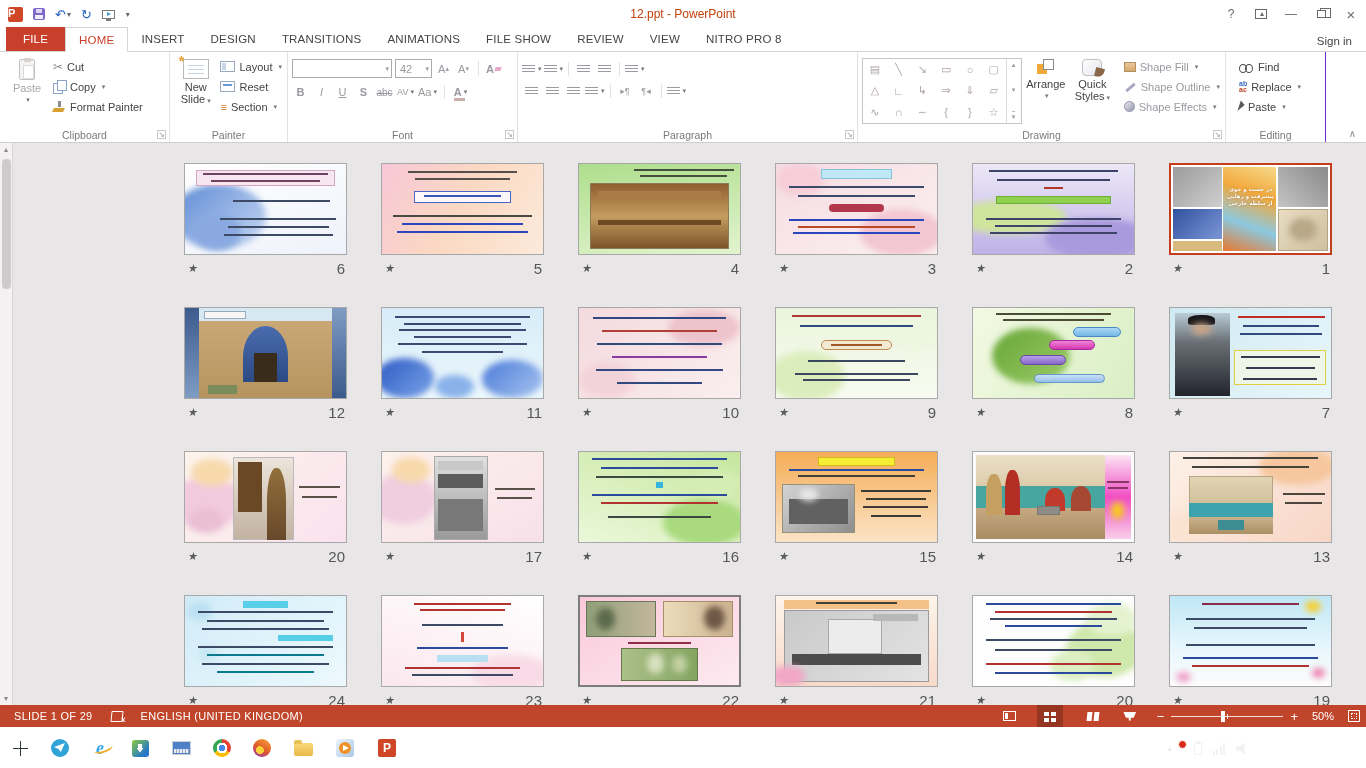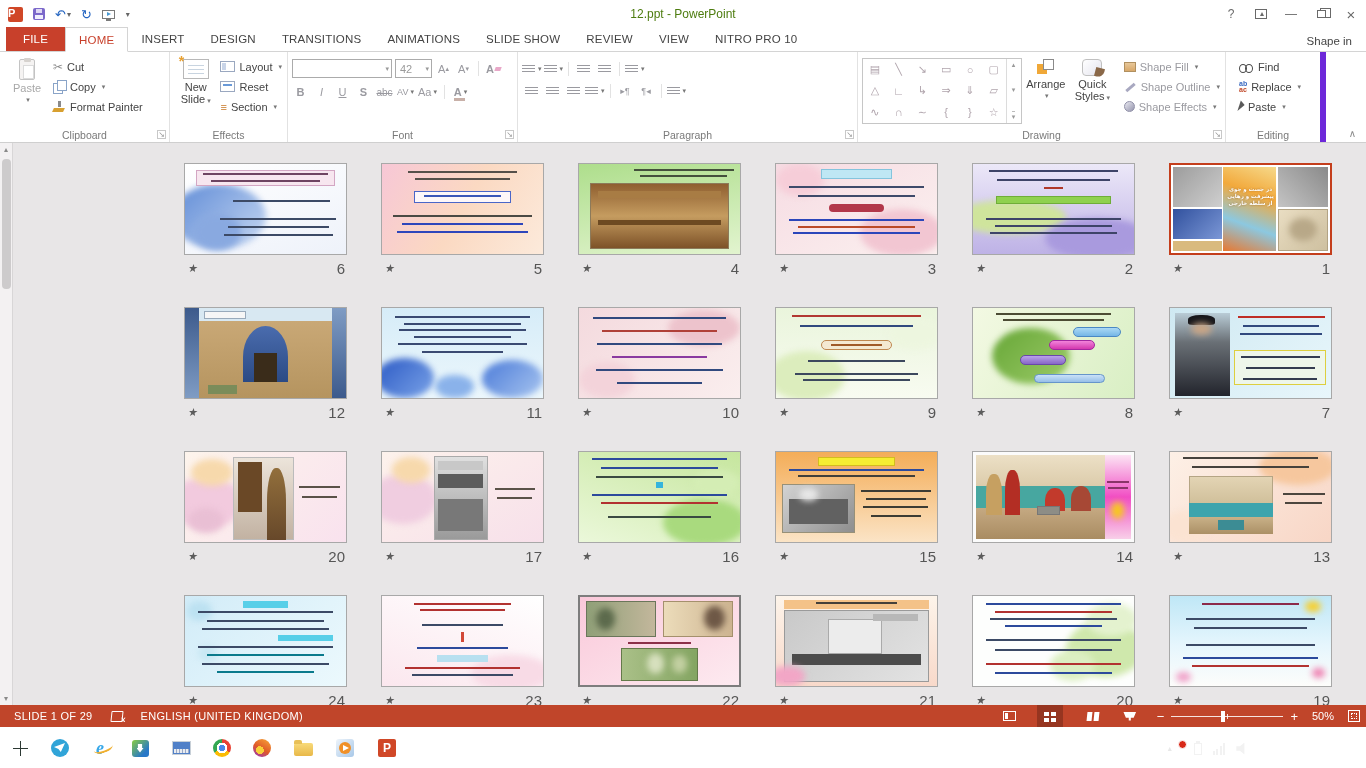--- a/index.html
+++ b/index.html
@@ -5,21 +5,21 @@
   *{box-sizing:border-box;margin:0;padding:0}
   html,body{width:1366px;height:768px;overflow:hidden}
   body{font-family:"Liberation Sans",sans-serif;-webkit-font-smoothing:antialiased}
   .screen{position:relative;width:1366px;height:768px;background:#fff;overflow:hidden}
 
   
   .titlebar{position:relative;height:28px;background:#fff;border-bottom:0;display:flex;align-items:center}
   .qat{display:flex;align-items:center;gap:10px;padding-left:8px;z-index:2}
   .qbtn{display:flex;align-items:center;color:#2464c0;font-size:13px;cursor:default}
   .qbtn .dd{font-size:8px;color:#666;margin-left:1px}
-  .title{position:absolute;left:0;right:0;text-align:center;font-size:12px;color:#4d7c0f}
+  .title{position:absolute;left:0;right:0;text-align:center;font-size:12px;color:#c2410c}
   .capctl{position:absolute;right:0;top:0;height:28px;display:flex;align-items:center;gap:0;z-index:2}
   .capbtn{width:30px;height:22px;display:flex;align-items:center;justify-content:center;color:#696969;font-size:12px}
   .ic-restore{width:9px;height:8px;border:1px solid #696969;position:relative;background:#fff}
   .ic-restore::before{content:"";position:absolute;left:2px;top:-3px;width:9px;height:8px;border:1px solid #696969;z-index:-1}
   .ic-ribopt{width:12px;height:10px;border:1px solid #696969;position:relative}
   .ic-ribopt::after{content:"";position:absolute;left:4px;top:2px;width:0;height:0;border-left:2px solid transparent;border-right:2px solid transparent;border-bottom:4px solid #696969}
   .ic-ppt{width:15px;height:15px;background:#d04727;border-radius:2px;color:#fff;font-weight:bold;font-size:11px;display:flex;align-items:center;justify-content:center}
   .ic-save{width:12px;height:12px;background:#7b68ca;border-radius:2px;position:relative}
   .ic-save::before{content:"";position:absolute;left:3px;top:1px;width:6px;height:4px;background:#ded8f4}
   .ic-save::after{content:"";position:absolute;left:2px;bottom:1px;width:8px;height:4px;background:#efeefc}
@@ -220,26 +220,26 @@
   </div>
 
   <div class="tabrow">
     <div class="tabs" id="tabs">
         <div class="tab file">FILE</div>
         <div class="tab active">HOME</div>
         <div class="tab">INSERT</div>
         <div class="tab">DESIGN</div>
         <div class="tab">TRANSITIONS</div>
         <div class="tab">ANIMATIONS</div>
-        <div class="tab">SLIDE SHOW</div>
+        <div class="tab">FILE SHOW</div>
         <div class="tab">REVIEW</div>
         <div class="tab">VIEW</div>
-        <div class="tab">NITRO PRO 10</div>
-      </div>
-    <div class="signin">Shape in</div>
+        <div class="tab">NITRO PRO 8</div>
+      </div>
+    <div class="signin">Sign in</div>
   </div>
 
   <div class="ribbon">
 
     <div class="rgroup" style="width:170px">
       <div class="bigbtn disabled">
         <span class="cssic ic-clip"></span>
         <span class="lbl">Paste</span>
         <span class="dd">▾</span>
       </div>
@@ -277,21 +277,21 @@
         <div class="smallbtn">
             <span class="cssic ic-reset"></span>
             <span>Reset</span>
           </div>
         <div class="smallbtn">
             <span class="g gsec">≡</span>
             <span>Section</span>
             <span class="dd">▾</span>
           </div>
       </div>
-      <div class="glabel"><span>Effects</span></div>
+      <div class="glabel"><span>Painter</span></div>
     </div>
 
     <div class="rgroup" style="width:230px">
       <div style="display:flex;flex-direction:column;gap:5px;width:100%;padding-top:4px">
         <div class="prow" style="gap:3px">
           <div class="combo" style="width:100px">
               <span></span>
               <span class="dd">▾</span>
             </div>
           <div class="combo" style="width:37px">
@@ -448,21 +448,21 @@
           </div>
         <div class="smallbtn" style="color:#9a9aa0">
             <span class="cssic ic-effects"></span>
             <span>Shape Effects</span>
             <span class="dd">▾</span>
           </div>
       </div>
       <div class="glabel"><span>Drawing</span><span class="launcher">↘</span></div>
     </div>
 
-    <div class="rgroup ecol" style="width:100px;border-right:6px solid #6d28d9">
+    <div class="rgroup ecol" style="width:100px;border-right:1px solid #6d28d9">
       <div class="smallcol" style="padding-left:6px">
         <div class="smallbtn">
             <span class="cssic ic-binoc"></span>
             <span>Find</span>
           </div>
         <div class="smallbtn">
             <span class="abrep">
               <span>ab</span>
               <span style="color:#c04828">ac</span>
             </span>

